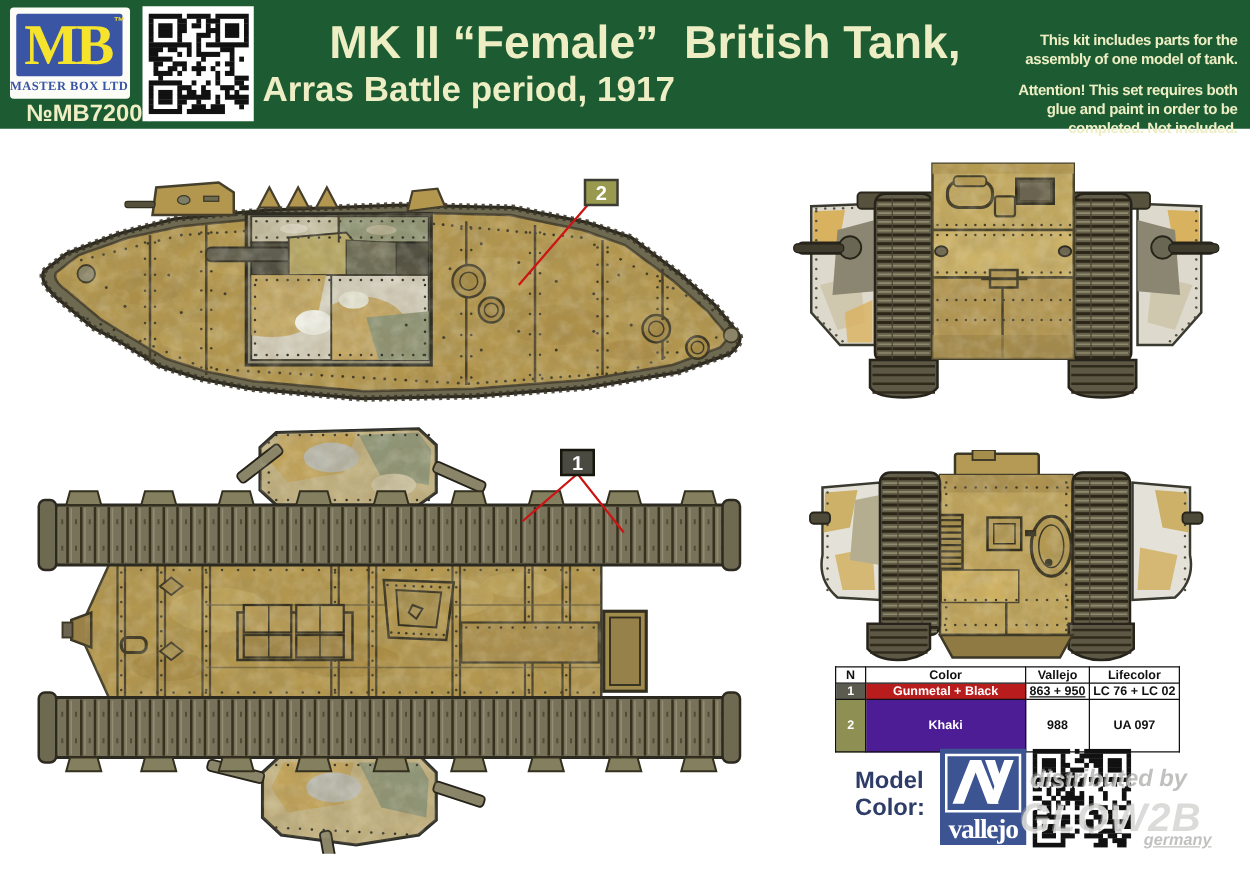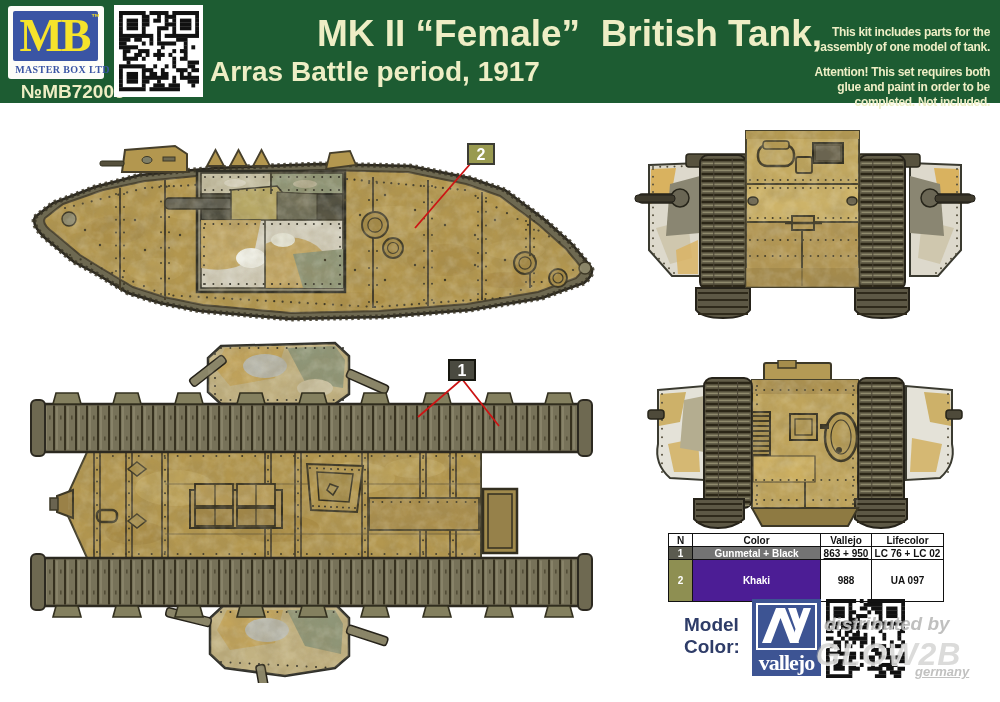--- a/index.html
+++ b/index.html
@@ -4,21 +4,21 @@
   html,body{margin:0;padding:0;background:#fff;}
   body{width:1000px;height:702px;position:relative;overflow:hidden;font-family:"Liberation Sans",sans-serif;}
   *{box-sizing:border-box;}
 </style></head>
 <body>
 <div style="position:absolute;left:0;top:0;width:1000px;height:103px;background:#1d5c32;"></div>
 <div style="position:absolute;left:8px;top:6px;width:96px;height:73px;background:#fdfdf8;border-radius:3px;"></div>
 <div style="position:absolute;left:13px;top:11px;width:85px;height:50px;background:#3a55a4;border-radius:2px;"></div>
 <div style="position:absolute;left:13px;top:11px;width:83px;height:50px;color:#f6e32b;font:bold 46px 'Liberation Serif',serif;text-align:center;line-height:49px;letter-spacing:-2px;">MB</div>
 <div style="position:absolute;left:91px;top:12px;color:#f6e32b;font:bold 9px 'Liberation Sans',sans-serif;">™</div>
-<div style="position:absolute;left:8px;top:64px;width:109px;text-align:center;color:#3a55a4;font:bold 10px 'Liberation Serif',serif;letter-spacing:0.4px;white-space:nowrap;">MASTER BOX LTD</div>
+<div style="position:absolute;left:8px;top:64px;width:109px;text-align:left;color:#3a55a4;font:bold 10px 'Liberation Serif',serif;letter-spacing:0.4px;white-space:nowrap;">MASTER BOX LTD</div>
 <div style="position:absolute;left:21px;top:81px;width:100px;color:#efeec4;font:bold 19px 'Liberation Sans',sans-serif;letter-spacing:0px;white-space:nowrap;">№MB72006</div>
 <div style="position:absolute;left:114px;top:5px;width:89px;height:92px;background:#fff;"></div>
 <svg style="position:absolute;left:114px;top:5px;" width="89" height="92">
     <g>
       <rect x="5.00" y="6.00" width="26.67" height="4.06" fill="#111"></rect>
       <rect x="35.48" y="6.00" width="19.05" height="4.06" fill="#111"></rect>
       <rect x="58.33" y="6.00" width="26.67" height="4.06" fill="#111"></rect>
       <rect x="5.00" y="9.81" width="3.81" height="4.06" fill="#111"></rect>
       <rect x="27.86" y="9.81" width="7.62" height="4.06" fill="#111"></rect>
       <rect x="43.10" y="9.81" width="3.81" height="4.06" fill="#111"></rect>
@@ -116,21 +116,21 @@
       <rect x="73.57" y="74.57" width="11.43" height="4.06" fill="#111"></rect>
       <rect x="5.00" y="78.38" width="3.81" height="4.06" fill="#111"></rect>
       <rect x="27.86" y="78.38" width="3.81" height="4.06" fill="#111"></rect>
       <rect x="39.29" y="78.38" width="11.43" height="4.06" fill="#111"></rect>
       <rect x="54.52" y="78.38" width="11.43" height="4.06" fill="#111"></rect>
       <rect x="77.38" y="78.38" width="3.81" height="4.06" fill="#111"></rect>
       <rect x="5.00" y="82.19" width="26.67" height="4.06" fill="#111"></rect>
       <rect x="35.48" y="82.19" width="30.48" height="4.06" fill="#111"></rect>
     </g>
   </svg>
-<div style="position:absolute;left:210px;top:13px;width:612px;text-align:right;color:#eeeec5;font:bold 37px 'Liberation Sans',sans-serif;white-space:nowrap;">MK II “Female”&nbsp; British Tank,</div>
+<div style="position:absolute;left:210px;top:13px;width:612px;text-align:center;color:#eeeec5;font:bold 37px 'Liberation Sans',sans-serif;white-space:nowrap;">MK II “Female”&nbsp; British Tank,</div>
 <div style="position:absolute;left:210px;top:56px;width:612px;text-align:left;color:#eeeec5;font:bold 28px 'Liberation Sans',sans-serif;white-space:nowrap;">Arras Battle period, 1917</div>
 <div style="position:absolute;left:790px;top:25px;width:200px;text-align:right;color:#eeeec5;font:bold 12px/15px 'Liberation Sans',sans-serif;white-space:nowrap;letter-spacing:-0.3px;">This kit includes parts for the<br>assembly of one model of tank.<div style="height:10px"></div>Attention! This set requires both<br>glue and paint in order to be<br>completed. Not included.</div>
 <svg width="0" height="0" style="position:absolute;">
     <defs>
       <filter id="mottle" x="-5%" y="-5%" width="110%" height="110%">
         <feTurbulence type="fractalNoise" baseFrequency="0.055" numOctaves="3" seed="11"></feTurbulence>
         <feColorMatrix type="matrix" values="0 0 0 0 0.28  0 0 0 0 0.22  0 0 0 0 0.10  0.95 0 0 0 -0.28"></feColorMatrix>
       </filter>
       <filter id="mottle2" x="-5%" y="-5%" width="110%" height="110%">
         <feTurbulence type="fractalNoise" baseFrequency="0.09" numOctaves="3" seed="4"></feTurbulence>
@@ -1585,21 +1585,21 @@
 <table cellspacing="0" style="position:absolute;left:668px;top:533px;border-collapse:collapse;font:bold 10px 'Liberation Sans',sans-serif;text-align:center;color:#111;table-layout:fixed;">
     <tbody>
       <tr style="height:13px;">
         <td style="border:1.5px solid #111;width:24px;padding:0;">N</td>
         <td style="border:1.5px solid #111;width:128px;padding:0;">Color</td>
         <td style="border:1.5px solid #111;width:51px;padding:0;">Vallejo</td>
         <td style="border:1.5px solid #111;width:72px;padding:0;">Lifecolor</td>
       </tr>
       <tr style="height:13px;color:#fff;">
         <td style="border:1.5px solid #111;background:#5b5b50;padding:0;">1</td>
-        <td style="border:1.5px solid #111;background:#737373;padding:0;white-space:nowrap;">Gunmetal + Black</td>
+        <td style="border:1.5px solid #111;background:#b91c1c;padding:0;white-space:nowrap;">Gunmetal + Black</td>
         <td style="border:1.5px solid #111;color:#111;padding:0;white-space:nowrap;text-decoration:underline;">863 + 950</td>
         <td style="border:1.5px solid #111;color:#111;padding:0;white-space:nowrap;margin-left:44px;">LC 76 + LC 02</td>
       </tr>
       <tr style="height:13px;color:#fff;">
         <td style="border:1.5px solid #111;background:#8e8f52;padding:0;">2</td>
         <td style="border:1.5px solid #111;background:#4c1d95;padding:15px;">Khaki</td>
         <td style="border:1.5px solid #111;color:#111;padding:0;">988</td>
         <td style="border:1.5px solid #111;color:#111;padding:0;">UA 097</td>
       </tr>
     </tbody>

